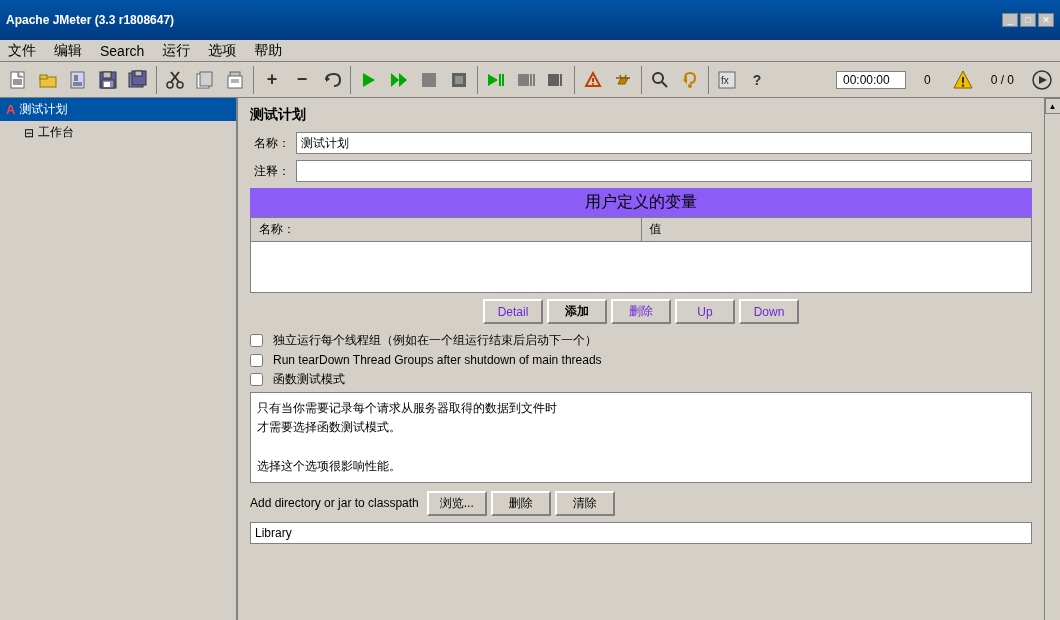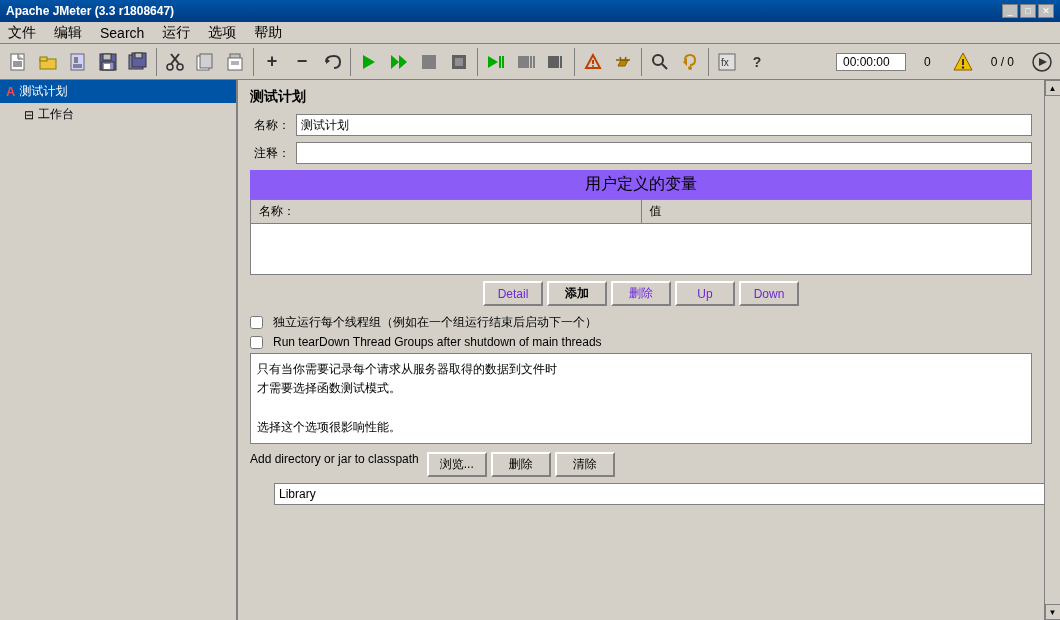--- a/index.html
+++ b/index.html
@@ -6,21 +6,21 @@
     body { font-family: 'SimSun', 'MS Gothic', sans-serif; font-size: 12px; background: #d4d0c8; overflow: hidden; width: 1060px; height: 620px; }
     
     
     .title-bar {
       background: linear-gradient(to bottom, #0054a6, #003b82);
       color: white;
       padding: 3px 6px;
       display: flex;
       align-items: center;
       justify-content: space-between;
-      height: 22px;
+      height: 40px;
     }
     .title-bar-text { font-size: 12px; font-weight: bold; }
     .title-bar-controls { display: flex; gap: 2px; }
     .title-bar-btn {
       width: 16px; height: 14px;
       background: #c0c0c0;
       border: 1px solid #808080;
       font-size: 9px;
       display: flex; align-items: center; justify-content: center;
       cursor: pointer;
@@ -216,35 +216,35 @@
       padding: 6px;
       font-size: 12px;
       line-height: 1.6;
       margin-bottom: 8px;
       min-height: 80px;
     }
 
     
     .classpath-row {
       display: flex;
+      align-items: center;
       gap: 4px;
       margin-bottom: 6px;
       font-size: 12px;
     }
     .classpath-label { margin-right: 4px; }
     .library-box {
       border: 1px solid #808080;
       background: white;
       height: 22px;
       padding: 0 4px;
       font-size: 12px;
       width: 100%;
       display: flex;
       align-items: center;
-      margin-left: 24px;
     }
 
     
     .outer-scrollbar {
       width: 16px;
       background: #d4d0c8;
       border-left: 1px solid #808080;
       display: flex;
       flex-direction: column;
       align-items: center;
@@ -532,20 +532,24 @@
       </div>
 
       <div class="checkbox-row">
         <input type="checkbox" id="cb1" style="">
         <label for="cb1">独立运行每个线程组（例如在一个组运行结束后启动下一个）</label>
       </div>
       <div class="checkbox-row">
         <input type="checkbox" id="cb2" style="">
         <label for="cb2">Run tearDown Thread Groups after shutdown of main threads</label>
       </div>
+      <div class="checkbox-row">
+        <input type="checkbox" id="cb3" style="">
+        <label for="cb3">函数测试模式</label>
+      </div>
 
       <div class="desc-box">
         <span style="white-space:pre-line;">只有当你需要记录每个请求从服务器取得的数据到文件时
 才需要选择函数测试模式。
 
 选择这个选项很影响性能。</span>
       </div>
 
       <div class="classpath-row">
         <span class="classpath-label">Add directory or jar to classpath</span>

